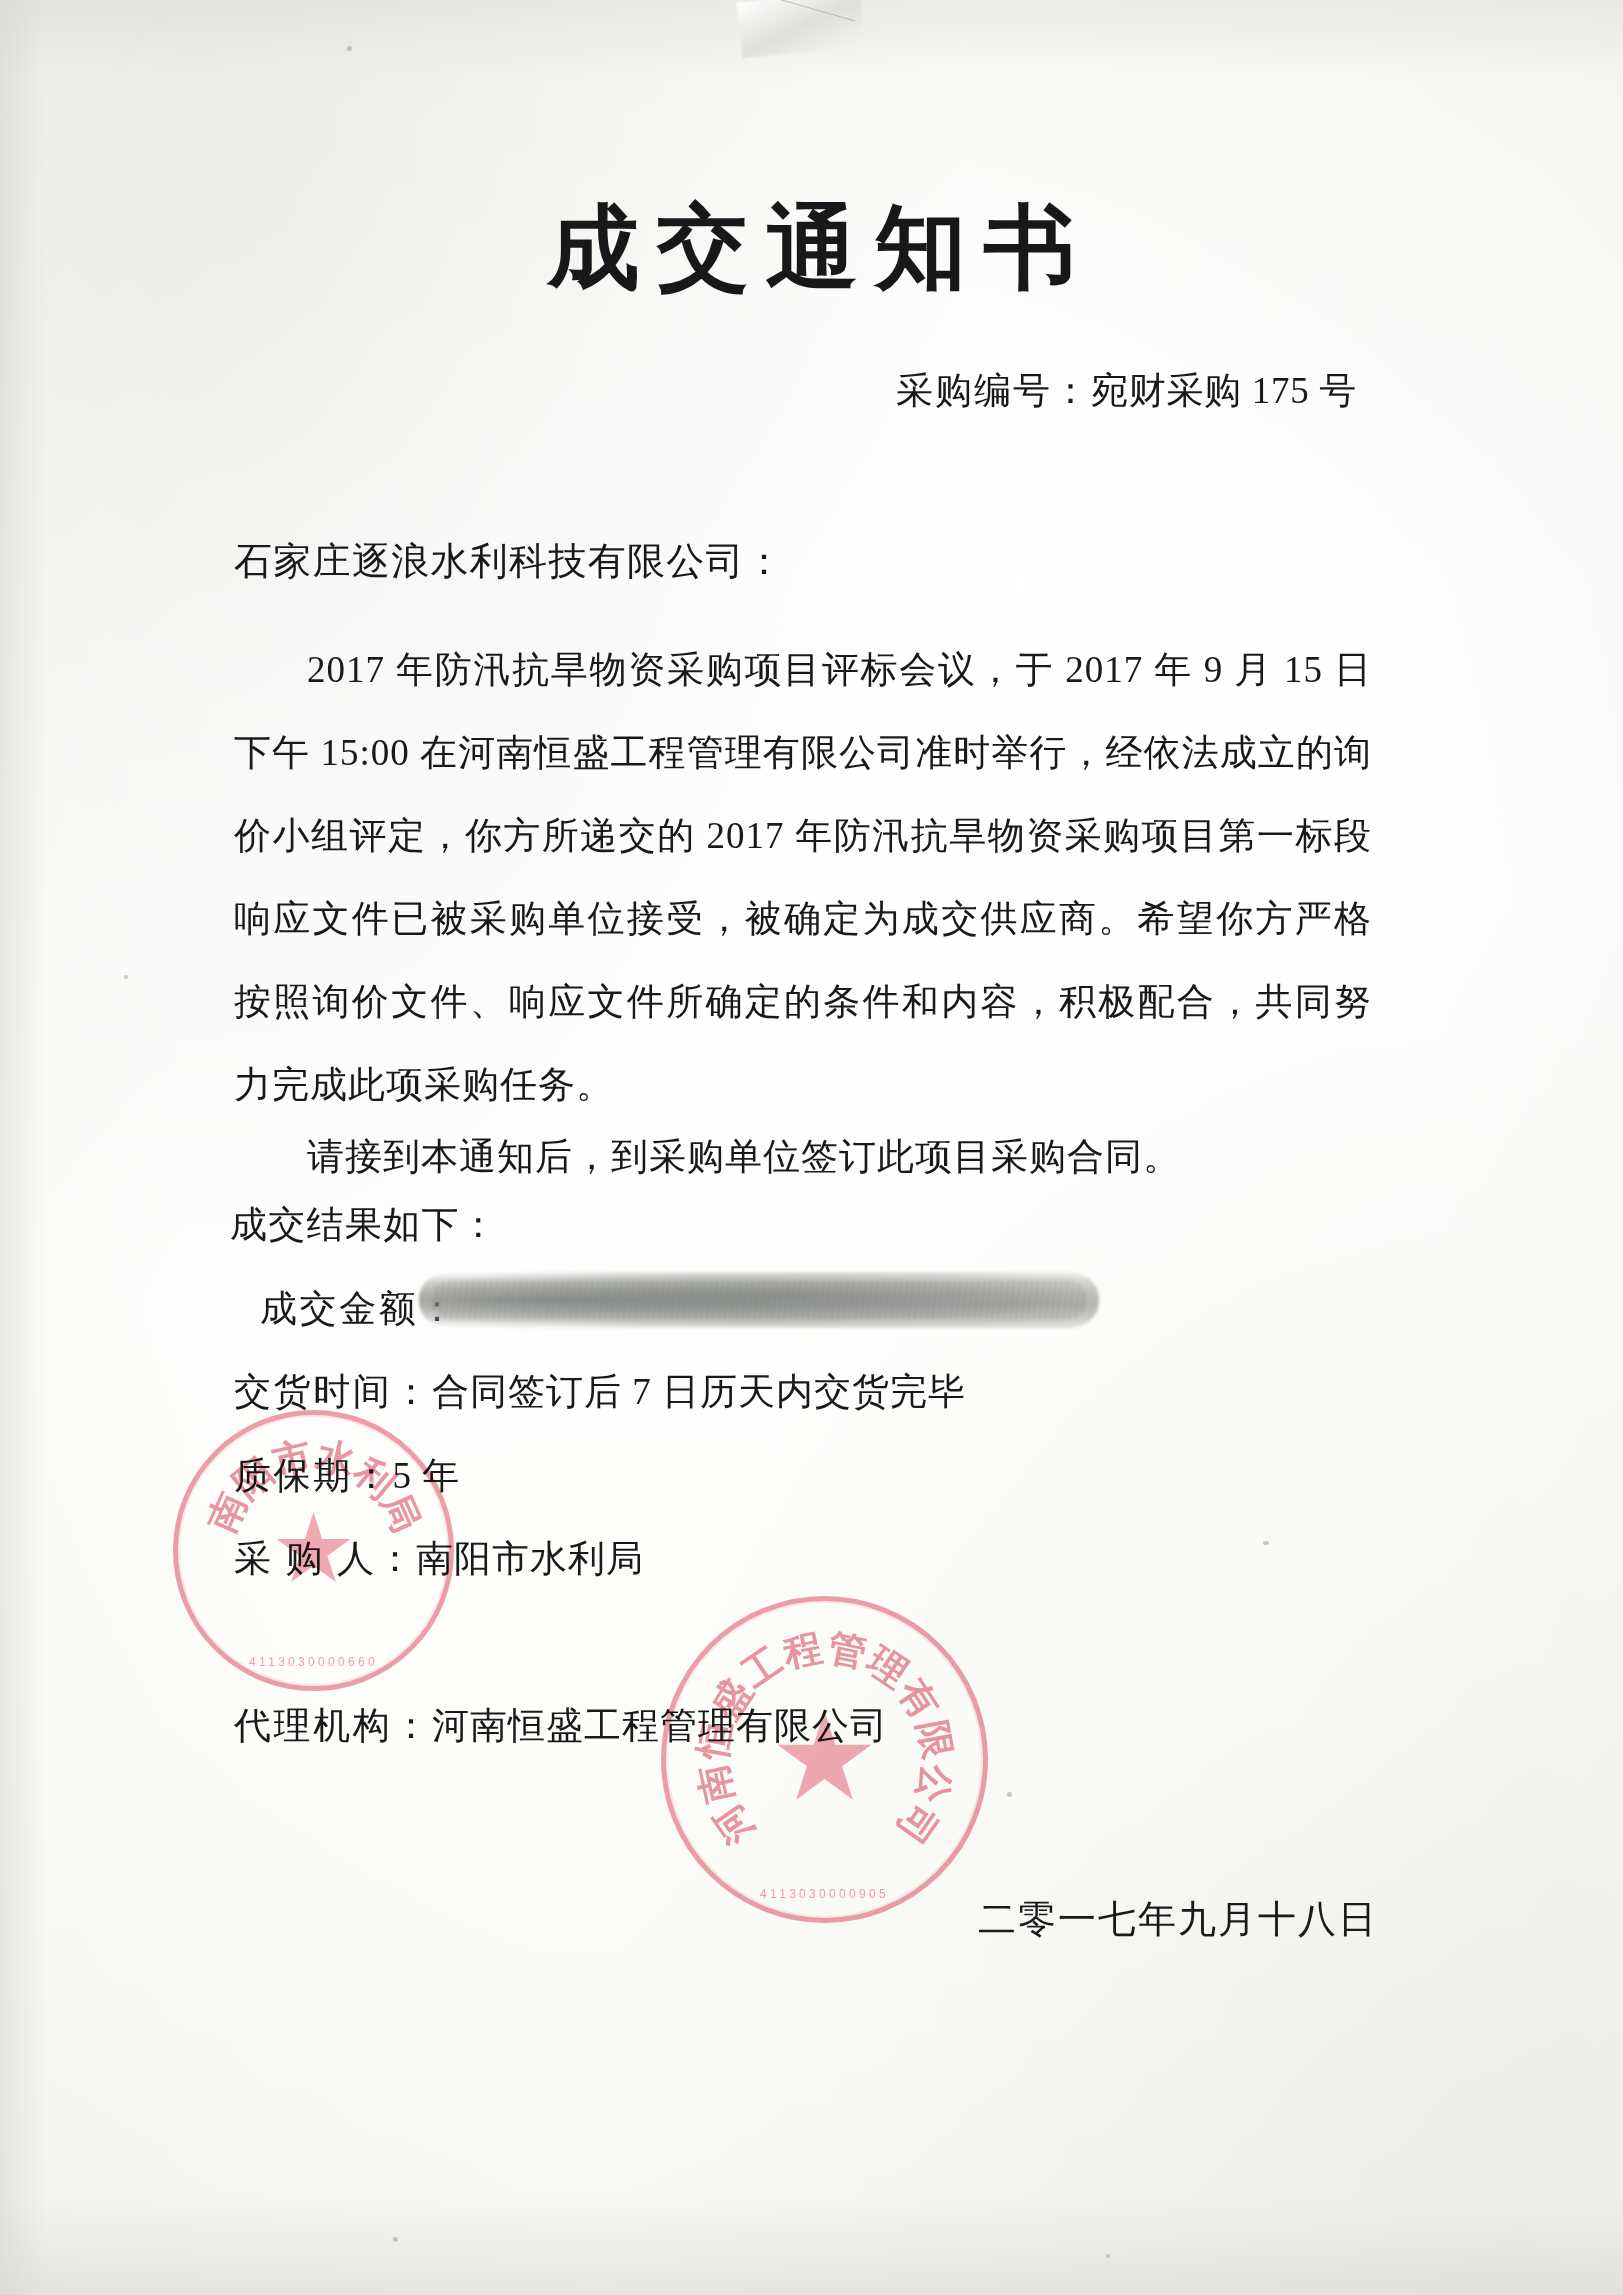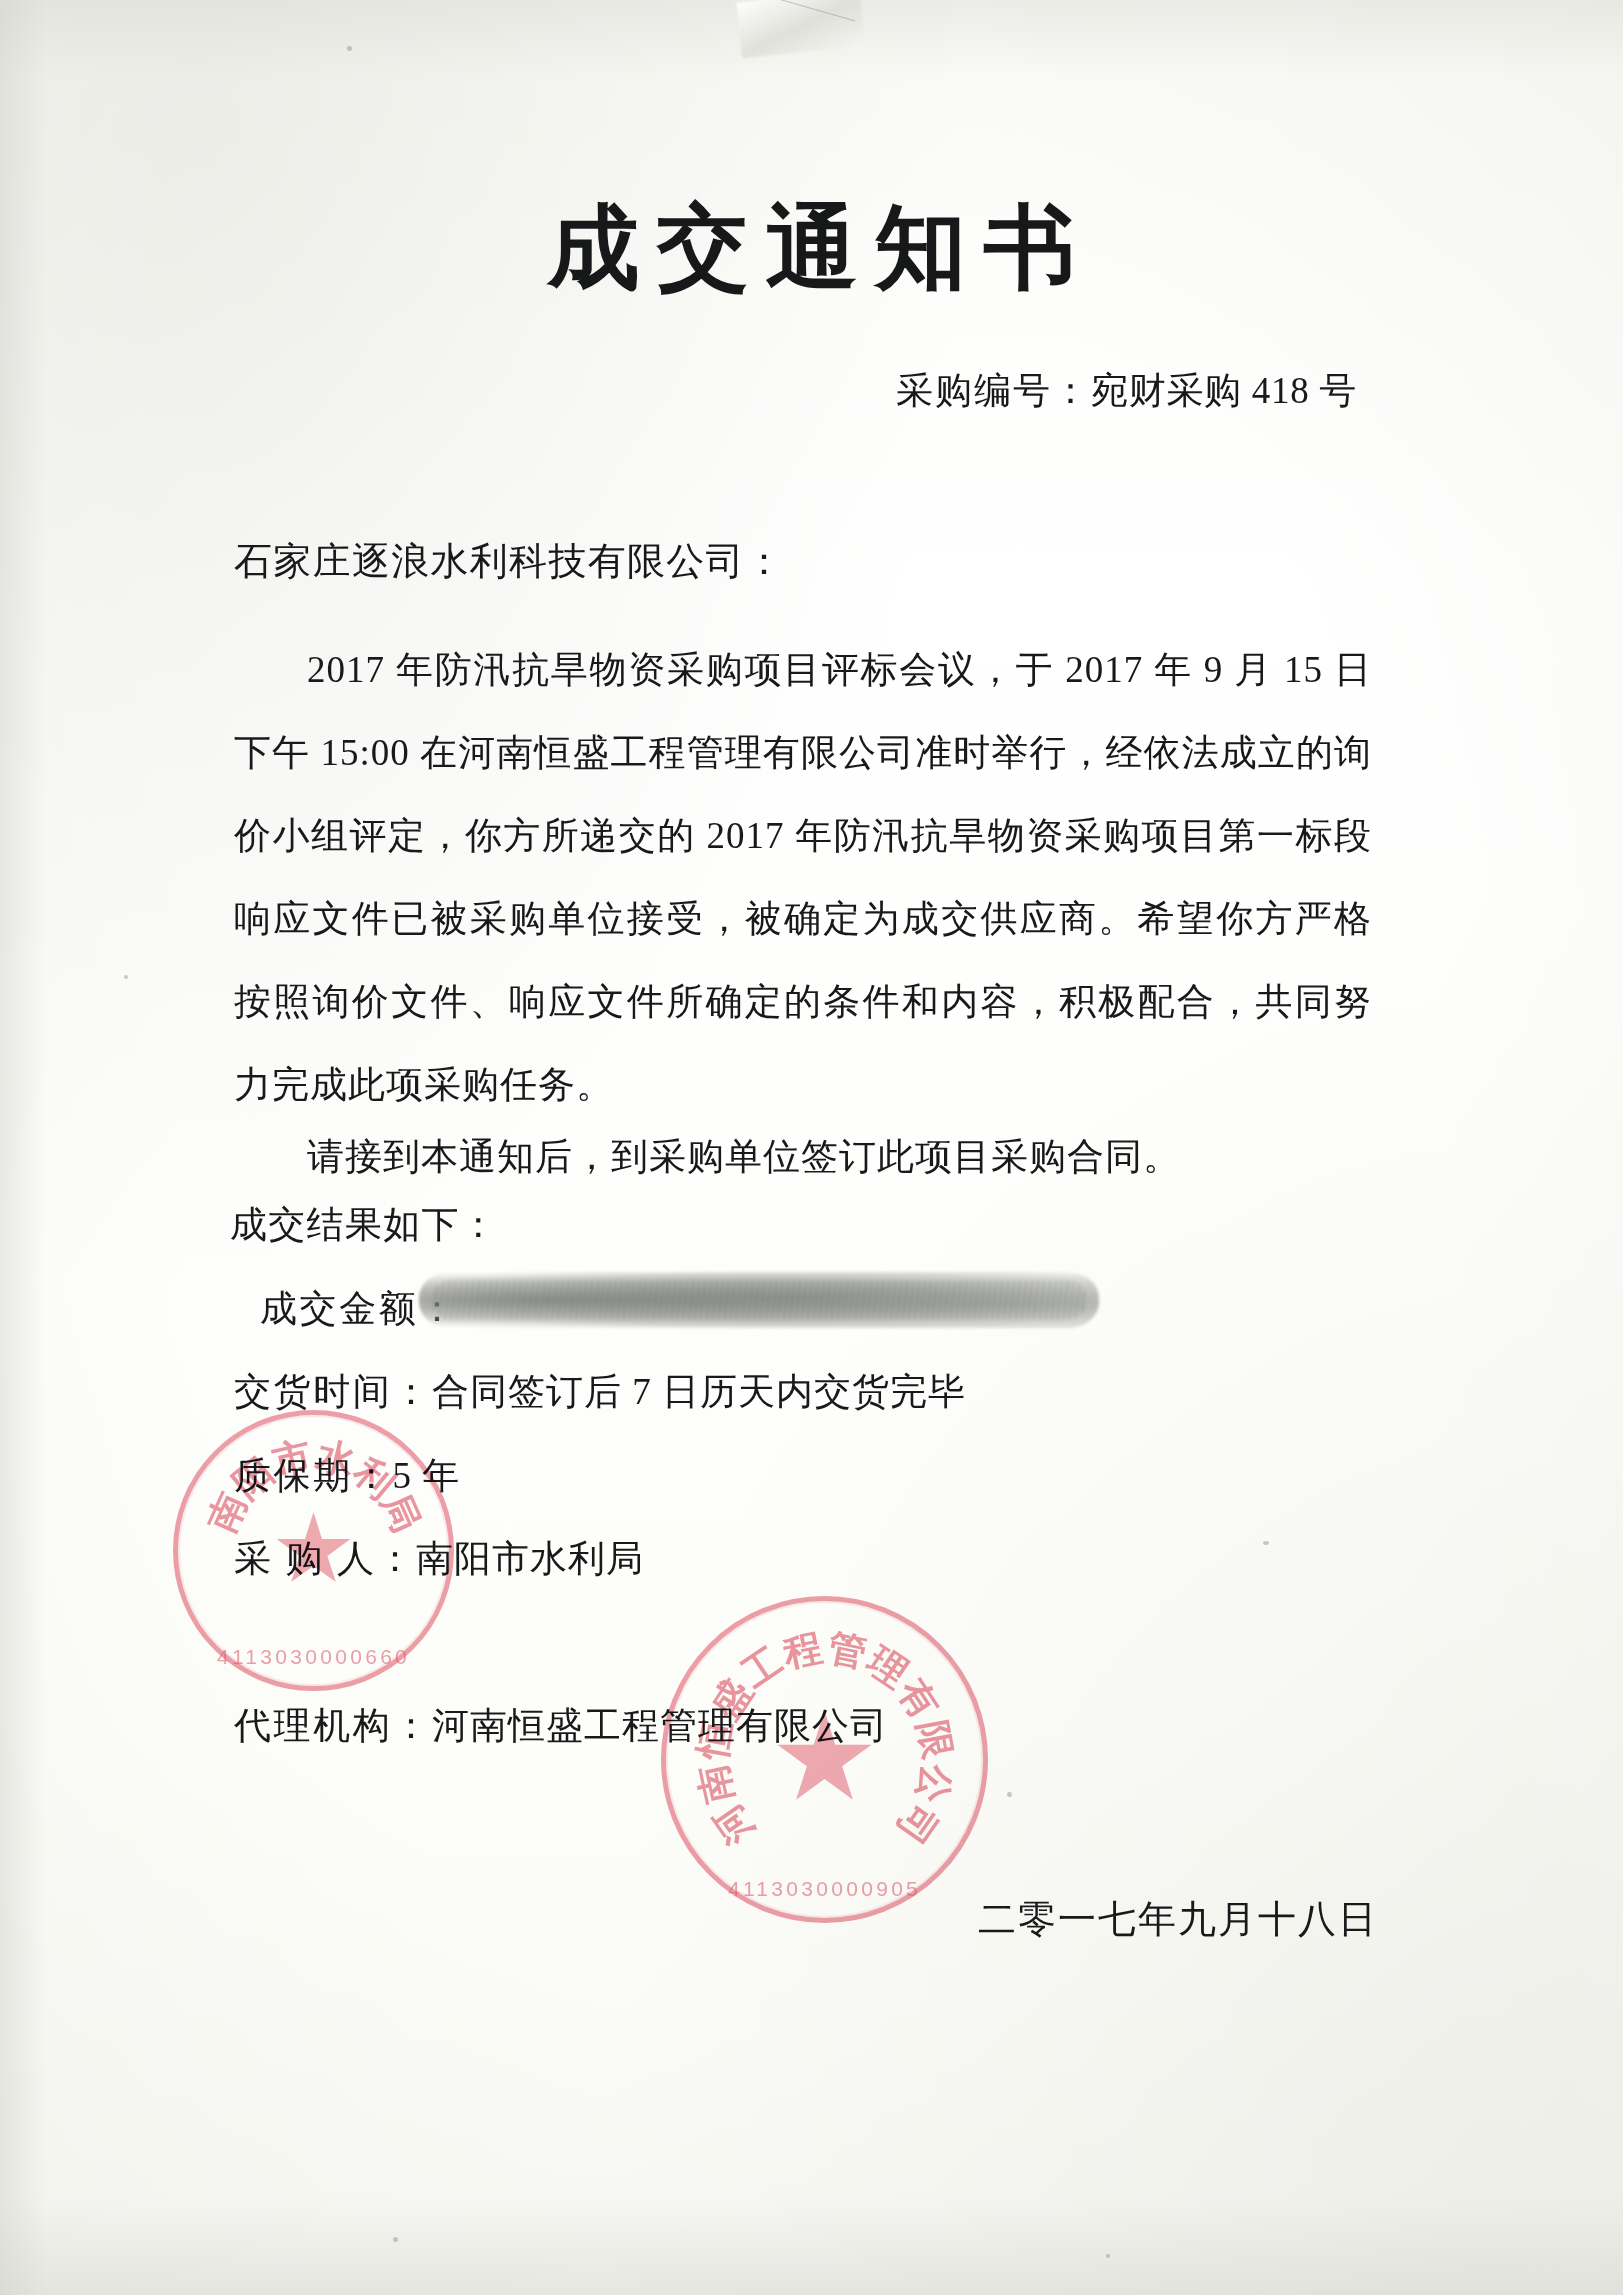--- a/index.html
+++ b/index.html
@@ -229,21 +229,21 @@
     color: rgba(222,86,104,0.66);
     transform-origin: 0 0;
     white-space: pre;
     font-family: "DejaVu Serif", "Liberation Serif", serif;
   }
   .stamp-bottom-text {
     position: absolute;
     left: 50%;
     bottom: 22px;
     transform: translateX(-50%);
-    font-size: 21px;
+    font-size: 12px;
     letter-spacing: 3.3px;
     color: rgba(222,86,104,0.6);
     white-space: nowrap;
     font-family: "Liberation Sans", sans-serif;
   }
   #stamp-water { left: 173px; top: 1410px; width: 281px; height: 281px; opacity: .95; }
   #stamp-water .stamp-ring { border-width: 5.2px; }
   #stamp-water .stamp-star { width: 77px; height: 77px; }
   #stamp-agency { left: 661px; top: 1596px; width: 327px; height: 327px; opacity: .95; }
 
@@ -259,21 +259,21 @@
   <div class="scan-edge-left"></div>
   <div class="scan-edge-bottom"></div>
   <div class="fold-mark"></div>
   <div class="fold-line"></div>
 
   <div class="content">
 
     <div class="doc-title">成交通知书</div>
 
     <div class="num-line" id="purchase-no">
-      <span class="lbl">采购编号：</span><span class="val">宛财采购 418 号</span>
+      <span class="lbl">采购编号：</span><span class="val">宛财采购 175 号</span>
     </div>
 
 
     <div class="salutation">石家庄逐浪水利科技有限公司：</div>
 
     <div class="para" id="para-main"><span class="first-indent"></span><span>2017 年防汛抗旱物资采购项目评标会议，于 2017 年 9 月 15 日下午 15:00 在河南恒盛工程管理有限公司准时举行，经依法成立的询价小组评定，你方所递交的 2017 年防汛抗旱物资采购项目第一标段响应文件已被采购单位接受，被确定为成交供应商。希望你方严格按照询价文件、响应文件所确定的条件和内容，积极配合，共同努力完成此项采购任务。</span></div>
 
     <div class="para" id="para-note"><span class="first-indent"></span><span>请接到本通知后，到采购单位签订此项目采购合同。</span></div>
 
     <div class="result-head">成交结果如下：</div>

